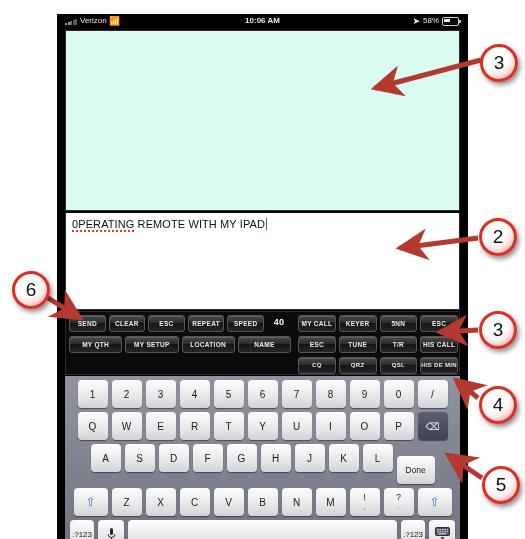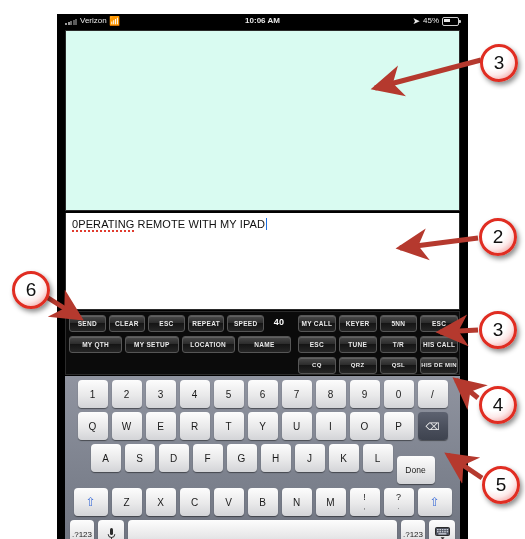--- a/index.html
+++ b/index.html
@@ -99,21 +99,21 @@
             <i></i>
             <i></i>
             <i></i>
           </span>
         <span>Verizon</span>
         <span class="wifi">📶</span>
       </div>
       <div id="sb-center">10:06 AM</div>
       <div id="sb-right">
         <span class="loc">➤</span>
-        <span>45%</span>
+        <span>58%</span>
         <span class="batt">
             <i></i>
           </span>
       </div>
     </div>
 
     <div id="recv"></div>
 
     <div id="compose">
       <div id="compose-text"><span class="misspell">0PERATING</span><span> REMOTE WITH MY IPAD</span><span id="caret"></span></div>

